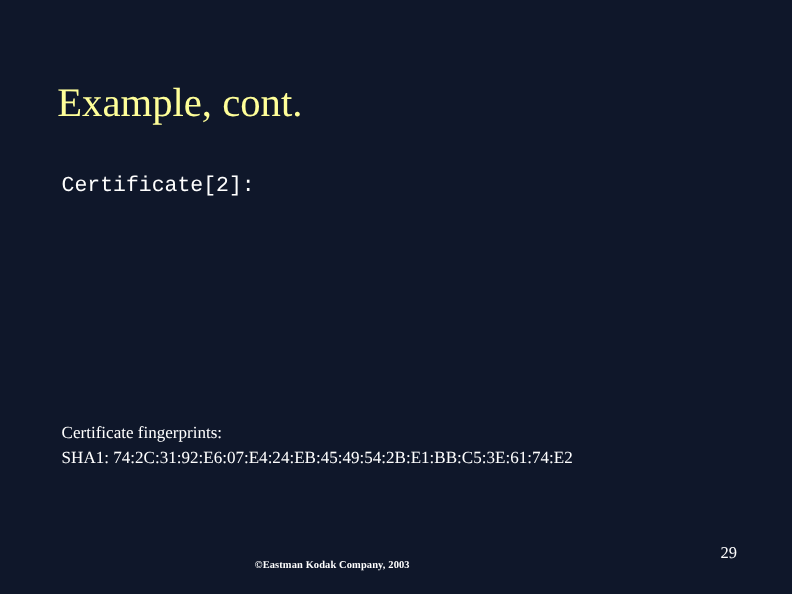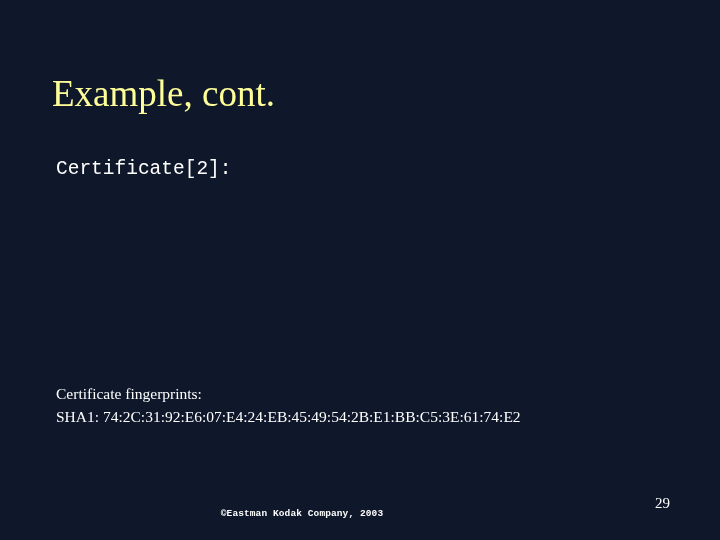--- a/index.html
+++ b/index.html
@@ -67,21 +67,21 @@
     position: absolute;
     left: 0;
     top: 508px;
     width: 604px;
     text-align: center;
     color: #ffffff;
     font-size: 9.5px;
     line-height: 12px;
     font-weight: bold;
     letter-spacing: 0.1px;
-    font-family: Liberation Mono, monospace;
+    font-family: Liberation Serif, serif;
   }
   .page-number {
     position: absolute;
     left: 630px;
     top: 494px;
     width: 40px;
     text-align: right;
     color: #ffffff;
     font-size: 15px;
     line-height: 18px;

